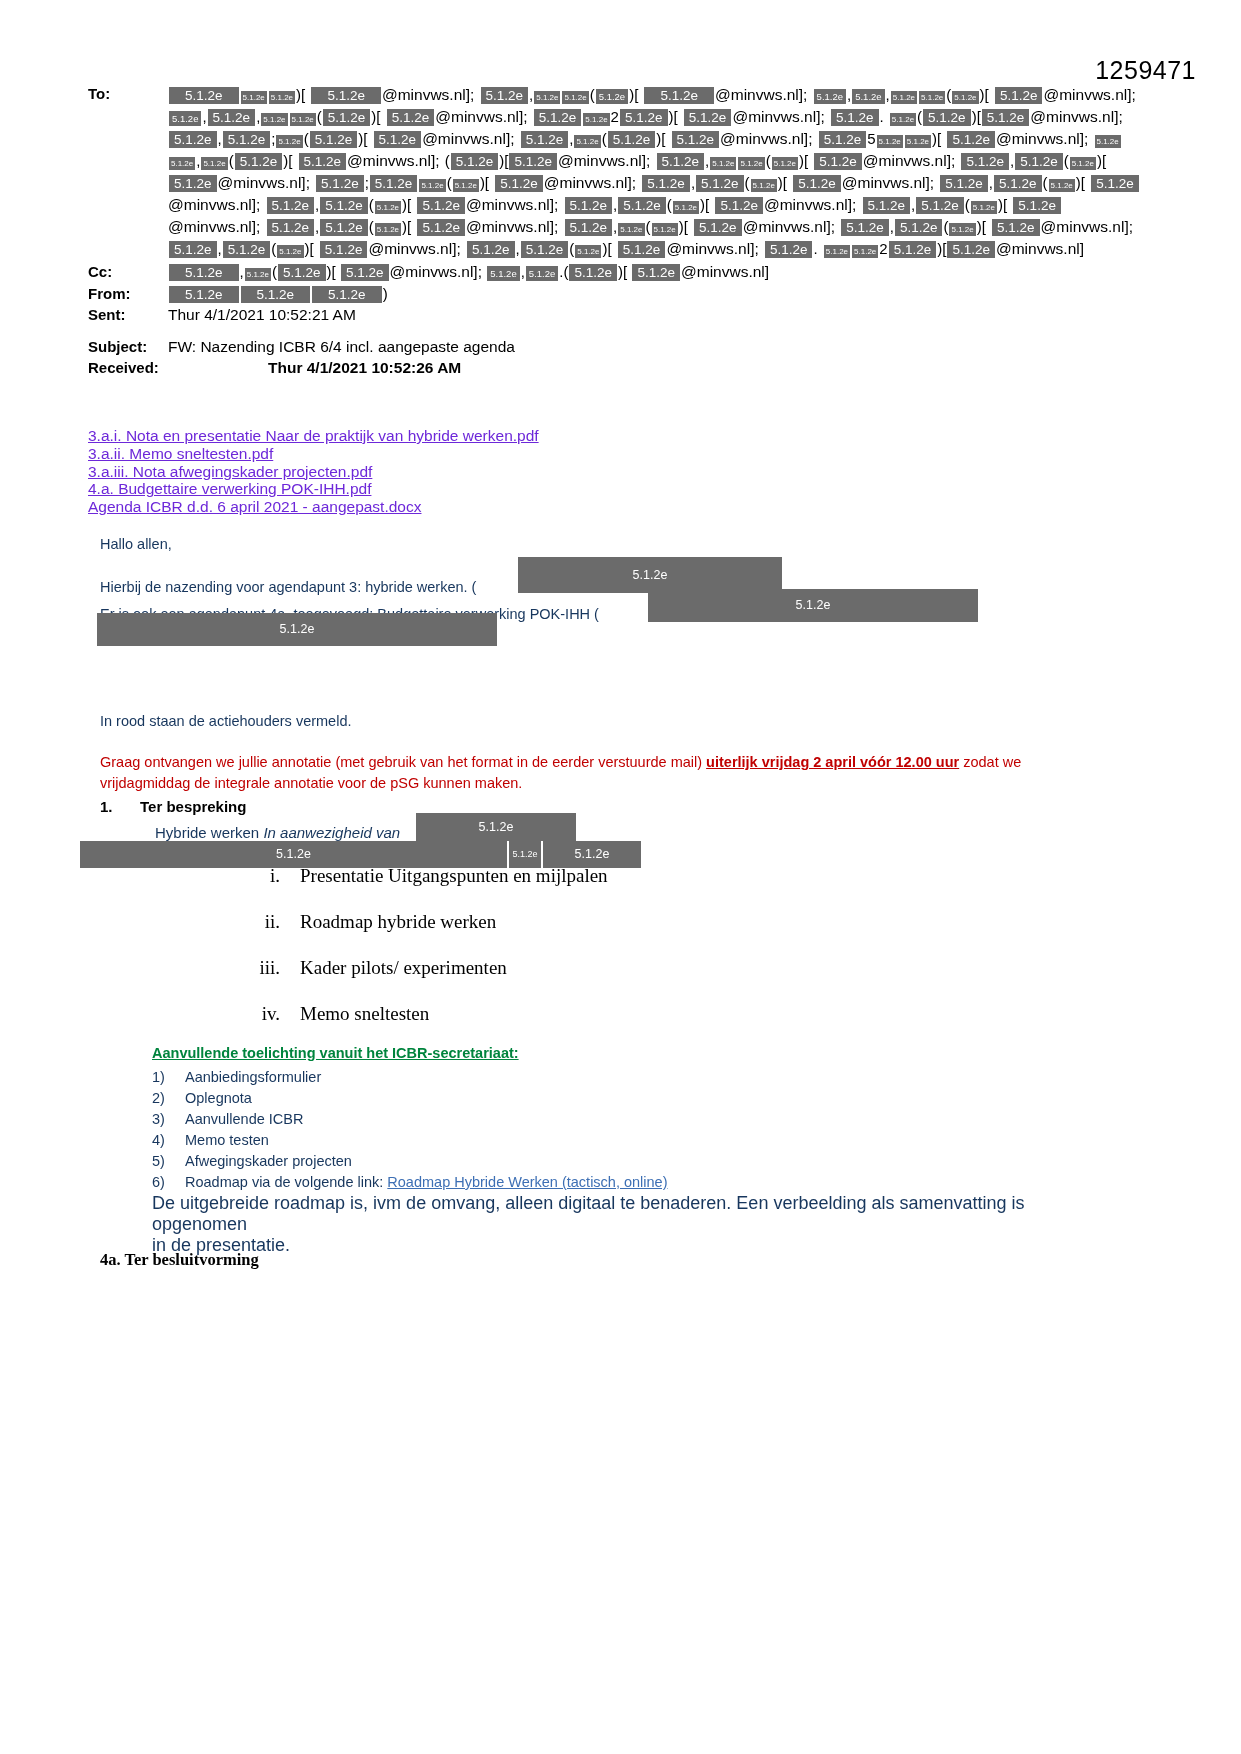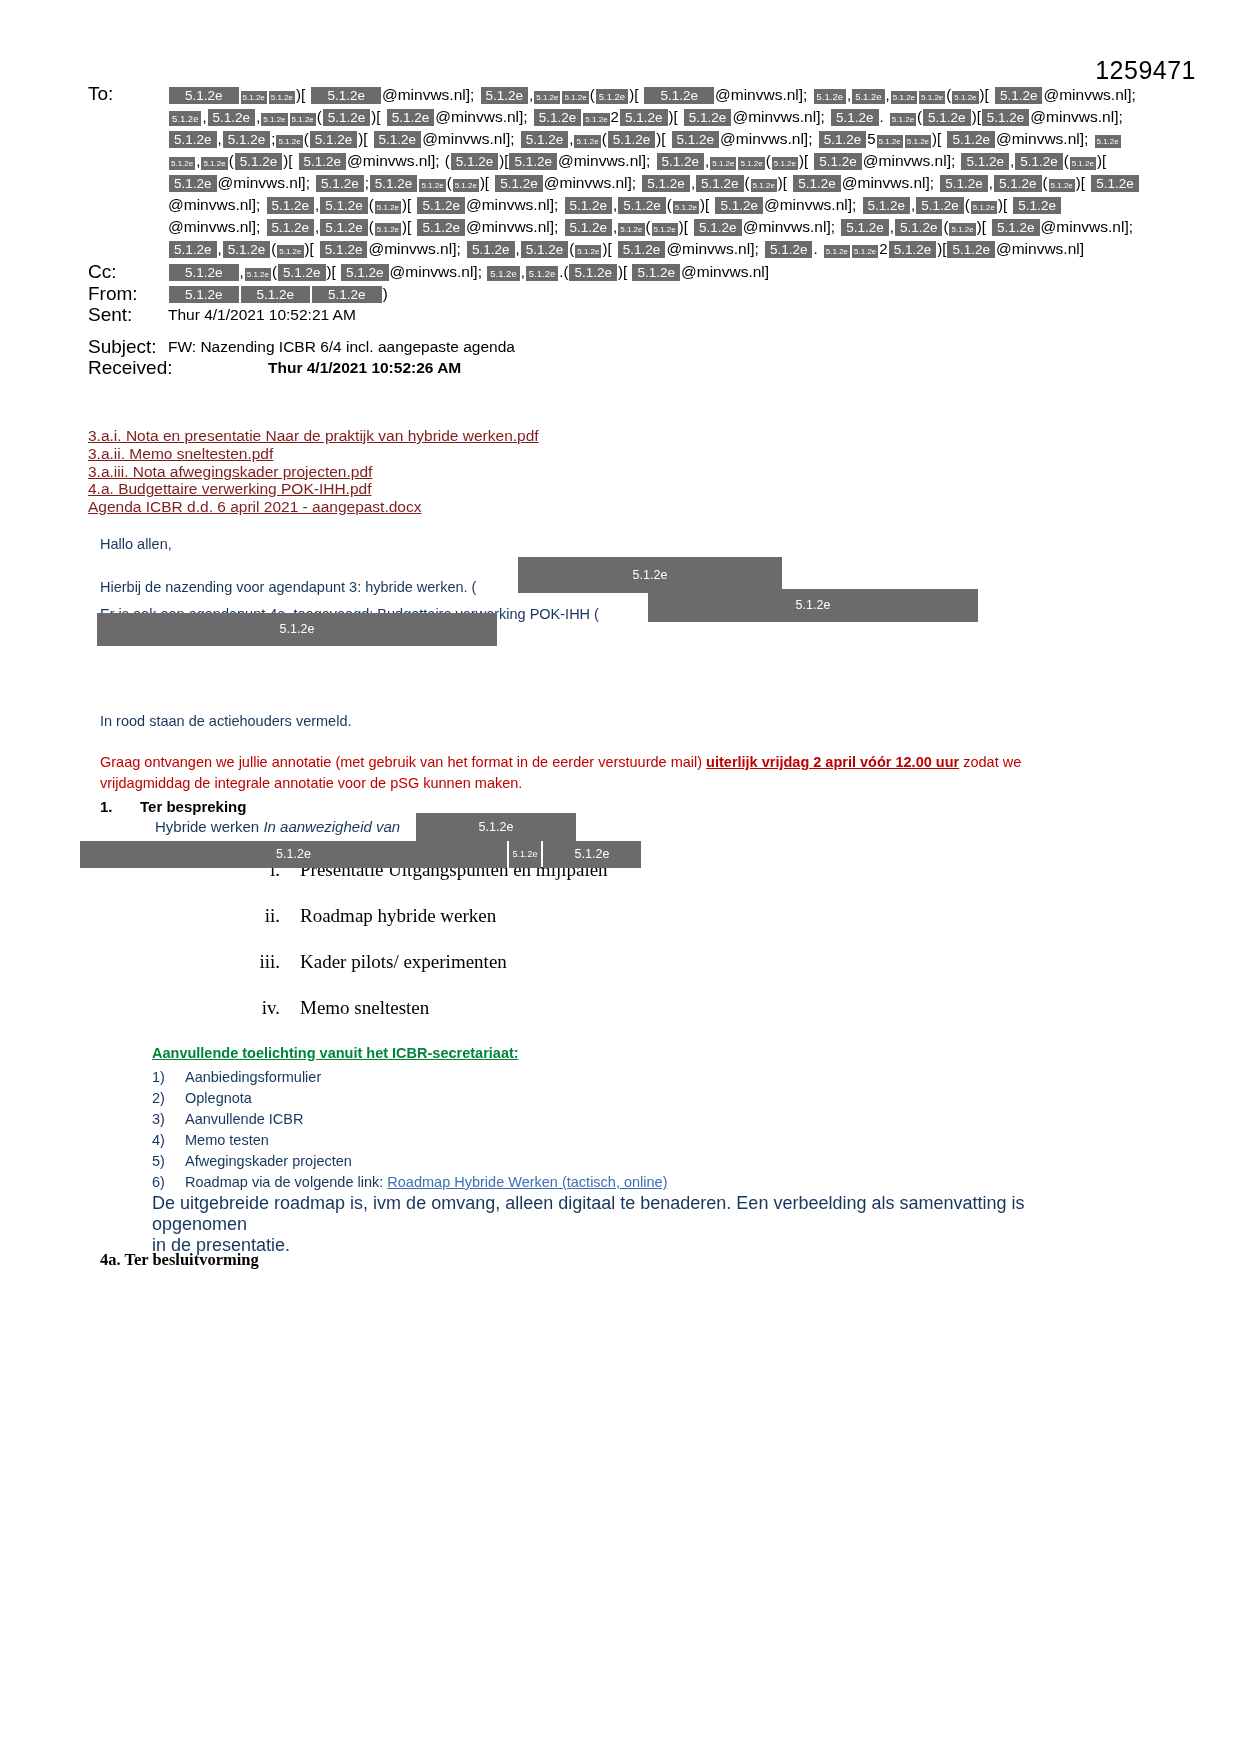--- a/index.html
+++ b/index.html
@@ -38,22 +38,22 @@
     top: 84px;
     width: 1060px;
   }
   .hdr-row {
     display: flex;
     align-items: flex-start;
     font-size: 15.5px;
     line-height: 20.5px;
   }
   .hdr-label {
-    font-weight: normal;
-    font-size: 19px;
+    font-weight: bold;
+    font-size: 15px;
     flex: 0 0 auto;
     white-space: nowrap;
   }
   .lbl-w { width: 80px; }
   .lbl-w2 { width: 135px; }
   .hdr-value {
     flex: 1 1 auto;
     font-size: 15.5px;
     line-height: 20.5px;
   }
@@ -88,21 +88,21 @@
 
   
   .attachments {
     position: absolute;
     left: 88px;
     top: 427px;
     width: 800px;
   }
   .attach-link {
     display: block;
-    color: #7f1d1d;
+    color: #6d28d9;
     text-decoration: underline;
     font-size: 15.5px;
     line-height: 17.8px;
     white-space: nowrap;
     cursor: pointer;
   }
 
   
   .body-wrap {
     position: absolute;
@@ -167,21 +167,21 @@
   }
   .agenda-title {
     font-weight: bold;
     color: #000;
     font-size: 15px;
   }
   .agenda-sub {
     margin-left: 55px;
     font-size: 15px;
     color: #17365d;
-    margin-top: 3px;
+    margin-top: 9px;
     position: relative;
     white-space: nowrap;
   }
   .agenda-sub i { font-style: italic; }
 
   .roman-list {
     margin: 0;
     padding: 0;
     list-style: none;
     font-family: "Liberation Serif", serif;

